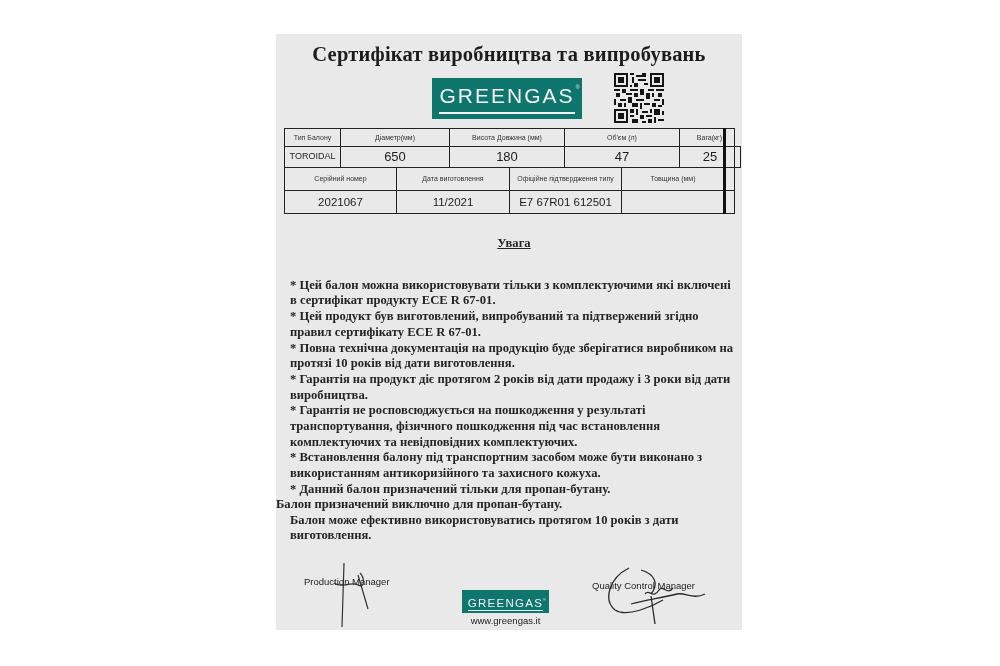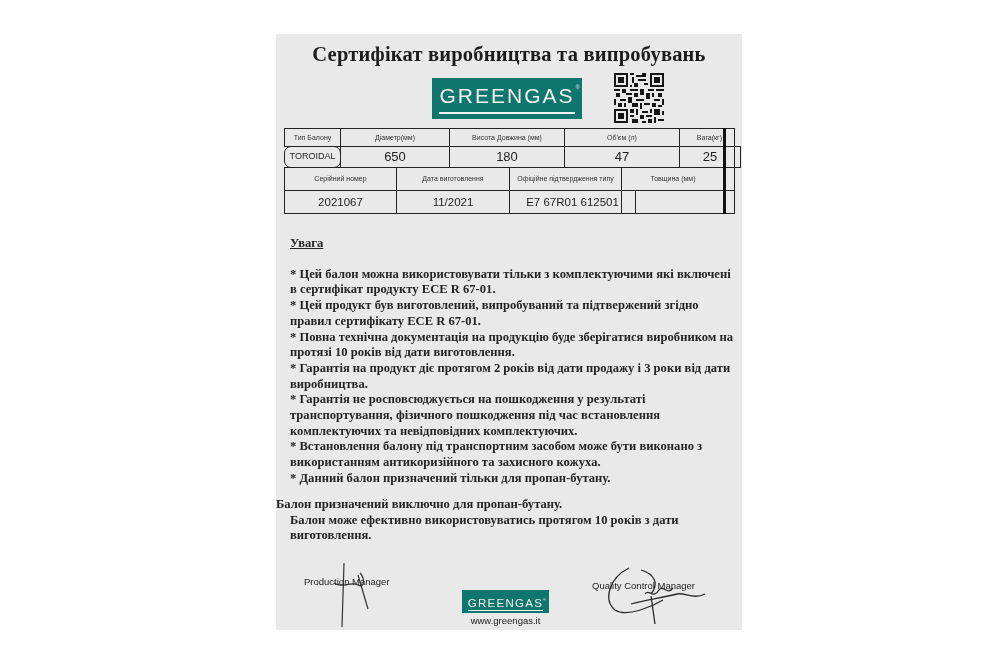--- a/index.html
+++ b/index.html
@@ -41,21 +41,21 @@
       line-height: 1.05;
     }
     .cell.h { font-size: 7px; color: #333; }
     .cell.v { font-size: 13px; }
     .thick { position: absolute; left: 439px; top: 0; width: 3px; height: 86px; background: #111; }
     .body-text {
       position: absolute; left: 14px; top: 202px; width: 448px;
       font-family: "Liberation Serif", serif; font-weight: bold; font-size: 12.6px;
       line-height: 15.7px; color: #242424;
     }
-    .heading { text-decoration: underline; margin-bottom: 15px; display: block; }
+    .heading { text-decoration: underline; margin-bottom: 26px; display: block; text-align: center; }
     .body-text p { margin: 0; }
     .closing {
       position: absolute; left: 0; top: 463px; width: 466px; text-align: left;
       font-family: "Liberation Serif", serif; font-weight: bold; font-size: 12.6px;
       line-height: 15.7px; color: #242424;
     }
     .closing p { margin: 0; }
     .sig-label {
       position: absolute; font-family: "Liberation Sans", sans-serif; font-size: 9.5px; color: #222;
     }
@@ -140,36 +140,36 @@
 
   <div class="tbl">
 
     <div class="cell h" style="left:0;top:0;width:57px;height:19px;">Тип Балону</div>
     <div class="cell h" style="left:56px;top:0;width:110px;height:19px;">Діаметр(мм)</div>
     <div class="cell h" style="left:165px;top:0;width:116px;height:19px;">Висота Довжина (мм)</div>
     <div class="cell h" style="left:280px;top:0;width:116px;height:19px;">Об'єм (л)</div>
     <div class="cell h" style="left:395px;top:0;width:46px;height:19px;justify-content:flex-end;padding-right:2px;">Вага(кг)</div>
     <div class="cell" style="left:440px;top:0;width:11px;height:19px;"></div>
 
-    <div class="cell v" style="left:0;top:18px;width:57px;height:22px;font-size:9px;border-radius:7px;">TOROIDAL</div>
+    <div class="cell v" style="left:0;top:18px;width:57px;height:22px;font-size:9px;">TOROIDAL</div>
     <div class="cell v" style="left:56px;top:18px;width:110px;height:22px;">650</div>
     <div class="cell v" style="left:165px;top:18px;width:116px;height:22px;">180</div>
     <div class="cell v" style="left:280px;top:18px;width:116px;height:22px;">47</div>
     <div class="cell v" style="left:395px;top:18px;width:62px;height:22px;">25</div>
     <div class="cell" style="left:440px;top:18px;width:11px;height:22px;"></div>
 
     <div class="cell h" style="left:0;top:39px;width:113px;height:24px;">Серійний номер</div>
     <div class="cell h" style="left:112px;top:39px;width:114px;height:24px;">Дата виготовлення</div>
     <div class="cell h" style="left:225px;top:39px;width:113px;height:24px;padding:0 6px;">Офіційне підтвердження типу</div>
     <div class="cell h" style="left:337px;top:39px;width:104px;height:24px;">Товщина (мм)</div>
     <div class="cell" style="left:440px;top:39px;width:11px;height:24px;"></div>
 
     <div class="cell v" style="left:0;top:62px;width:113px;height:24px;font-size:11.5px;">2021067</div>
     <div class="cell v" style="left:112px;top:62px;width:114px;height:24px;font-size:11.5px;">11/2021</div>
-    <div class="cell v" style="left:225px;top:62px;width:127px;height:24px;font-size:11.5px;">E7 67R01 612501</div>
+    <div class="cell v" style="left:225px;top:62px;width:113px;height:24px;font-size:11.5px;">E7 67R01 612501</div>
     <div class="cell v" style="left:337px;top:62px;width:104px;height:24px;"></div>
     <div class="cell" style="left:440px;top:62px;width:11px;height:24px;"></div>
     <div class="thick"></div>
   </div>
 
   <div class="body-text">
     <span class="heading">Увага</span>
     <p>* Цей балон можна використовувати тільки з комплектуючими які включені в сертифікат продукту  ECE R 67-01.</p>
     <p>* Цей продукт був виготовлений, випробуваний та підтвержений згідно правил сертифікату  ECE R 67-01.</p>
     <p>* Повна технічна документація на продукцію буде зберігатися виробником на протязі 10 років від дати виготовлення.</p>

